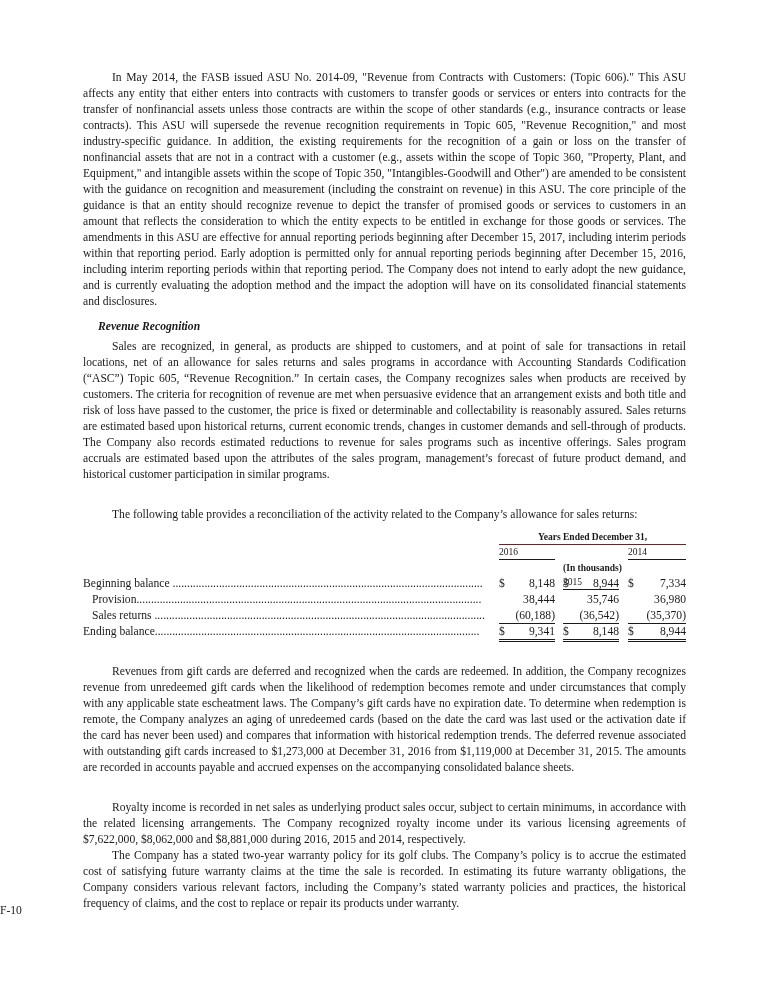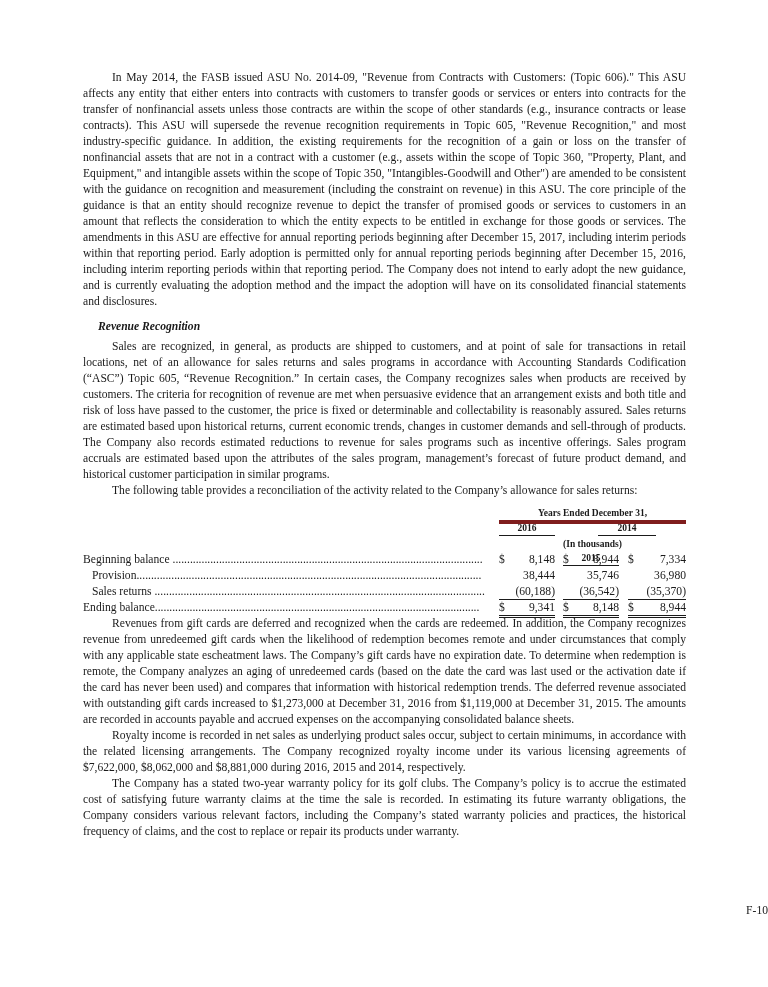--- a/index.html
+++ b/index.html
@@ -7,61 +7,61 @@
       width: 768px; height: 987px; position: relative; overflow: hidden;
       font-family: "Liberation Serif", "DejaVu Serif", serif;
       color: #1a1a1a;
     }
     .page {
       position: absolute; left: 83px; top: 70px; width: 603px;
       font-size: 11.6px; line-height: 16px;
     }
     p { margin: 0; text-align: justify; }
     .indent { text-indent: 29px; }
-    .para-gap { margin-top: 0; }
+    .para-gap { margin-top: 24px; }
     .heading {
       font-weight: bold; font-style: italic; margin-top: 9px; margin-bottom: 4px;
       padding-left: 15px;
     }
     
     .tbl { margin-top: 7px; position: relative; width: 603px; }
     .tbl-head { position: relative; height: 46px; }
     .years-ended {
       position: absolute; left: 416px; width: 187px; top: 0; height: 14px;
       text-align: center; font-weight: bold; font-size: 9.5px; line-height: 14px;
-      border-bottom: 4px solid #7f1d1d;
+      border-bottom: 1px solid #7f1d1d;
     }
     .yr {
-      position: absolute; top: 15px; height: 14px; font-weight: bold; font-size: 9.5px;
-      line-height: 14px; text-align: center; border-bottom: 1px solid #1a1a1a;
+      position: absolute; top: 15px; height: 14px; font-weight: normal; font-size: 9.5px;
+      line-height: 14px; border-bottom: 1px solid #1a1a1a;
     }
     .yr.c0 { left: 416px; width: 56px; }
     .yr.c1 { left: 480px; width: 56px; margin-top: 30px; }
-    .yr.c2 { left: 515px; width: 58px; }
+    .yr.c2 { left: 545px; width: 58px; }
     .in-thousands {
       position: absolute; left: 416px; width: 187px; top: 31px; height: 14px;
       text-align: center; font-weight: bold; font-size: 9.5px; line-height: 14px;
     }
     .row { position: relative; height: 16px; }
     .row .label {
       position: absolute; left: 0; width: 412px; overflow: hidden; white-space: nowrap;
     }
     .row .label.sub { padding-left: 9px; width: 403px; }
     .cell {
       position: absolute; top: 0; height: 15px; display: flex; justify-content: space-between;
     }
     .cell.c0 { left: 416px; width: 56px; }
     .cell.c1 { left: 480px; width: 56px; }
     .cell.c2 { left: 545px; width: 58px; }
     .cell .cur { }
     .cell .num { margin-left: auto; }
     .row.sales .cell { border-bottom: 1px solid #1a1a1a; }
     .row.ending .cell { border-bottom: 3px double #1a1a1a; height: 15px; }
     .page-number {
-      position: absolute; top: 904px; left: 0; width: 768px; text-align: right;
+      position: absolute; top: 904px; left: 0; width: 768px; text-align: left;
       font-family: "Liberation Serif", "DejaVu Serif", serif; font-size: 11.6px;
     }
   </style>
 </head>
 <body>
 
 <div class="page">
 
   <p class="indent">In May 2014, the FASB issued ASU No. 2014-09, "Revenue from Contracts with Customers: (Topic 606)."  This ASU affects any entity that either enters into contracts with customers to transfer goods or services or enters into contracts for the transfer of nonfinancial assets unless those contracts are within the scope of other standards (e.g., insurance contracts or lease contracts). This ASU will supersede the revenue recognition requirements in Topic 605, "Revenue Recognition," and most industry-specific guidance. In addition, the existing requirements for the recognition of a gain or loss on the transfer of nonfinancial assets that are not in a contract with a customer (e.g., assets within the scope of Topic 360, "Property, Plant, and Equipment," and intangible assets within the scope of Topic 350, "Intangibles-Goodwill and Other") are amended to be consistent with the guidance on recognition and measurement (including the constraint on revenue) in this ASU. The core principle of the guidance is that an entity should recognize revenue to depict the transfer of promised goods or services to customers in an amount that reflects the consideration to which the entity expects to be entitled in exchange for those goods or services. The amendments in this ASU are effective for annual reporting periods beginning after December 15, 2017, including interim periods within that reporting period. Early adoption is permitted only for annual reporting periods beginning after December 15, 2016, including interim reporting periods within that reporting period.  The Company does not intend to early adopt the new guidance, and is currently evaluating the adoption method and the impact the adoption will have on its consolidated financial statements and disclosures.</p>
 

